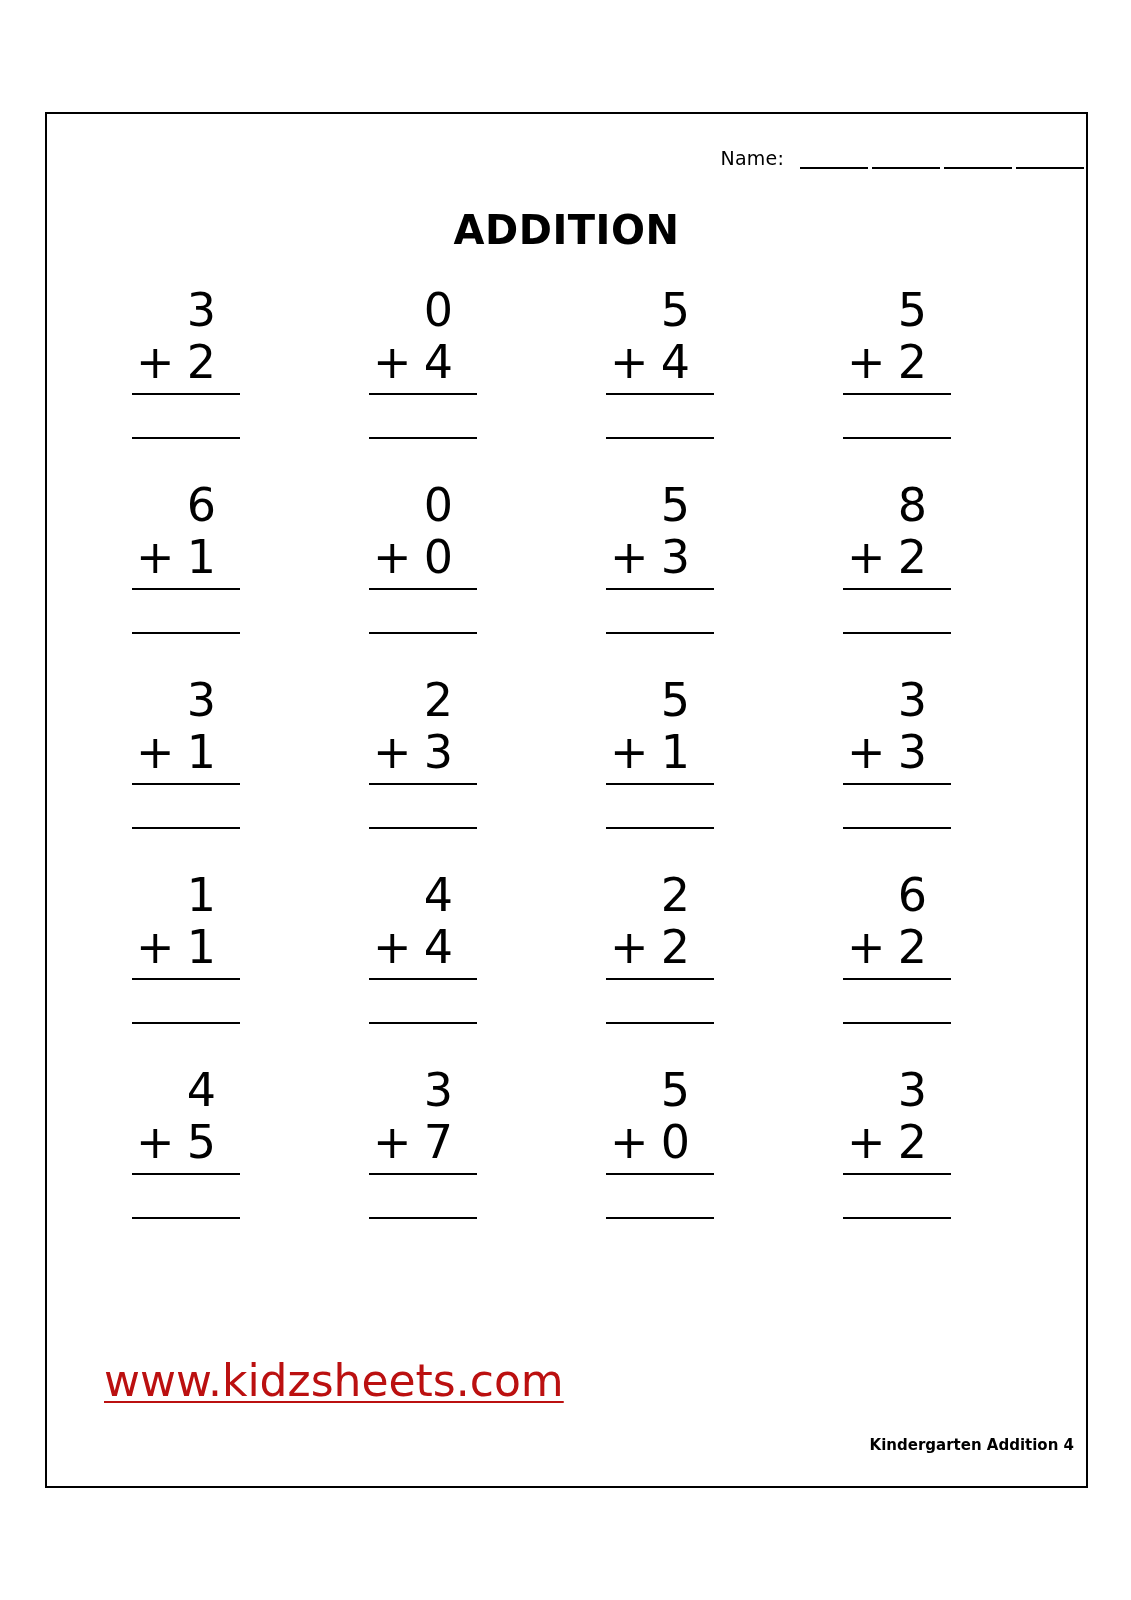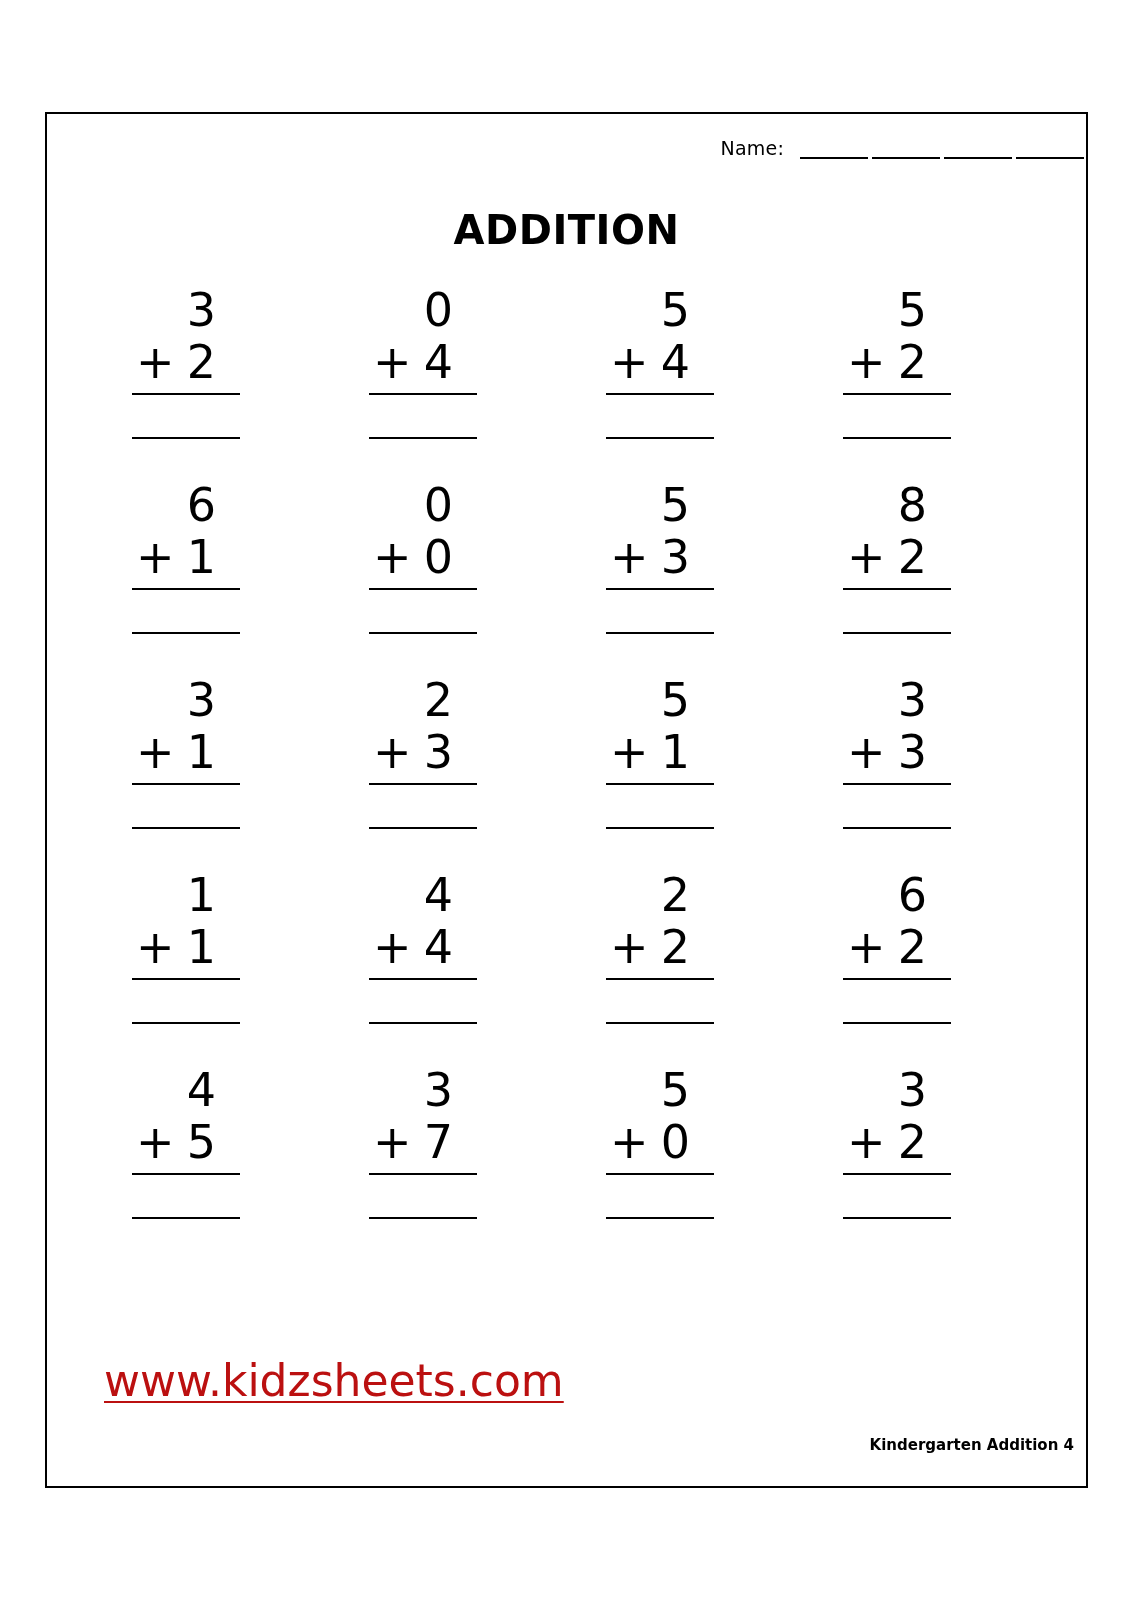--- a/index.html
+++ b/index.html
@@ -24,21 +24,21 @@
     height: 1376px;
     border: 2px solid #000000;
     box-sizing: border-box;
     background: #ffffff;
   }
 
   
   .name-row {
     position: absolute;
     right: 2px;
-    top: 18px;
+    top: 28px;
     display: flex;
     align-items: flex-end;
     height: 30px;
     justify-content: center;
   }
   .name-label {
     font-family: "DejaVu Sans", sans-serif;
     font-size: 19px;
     color: #000;
     line-height: 1;

